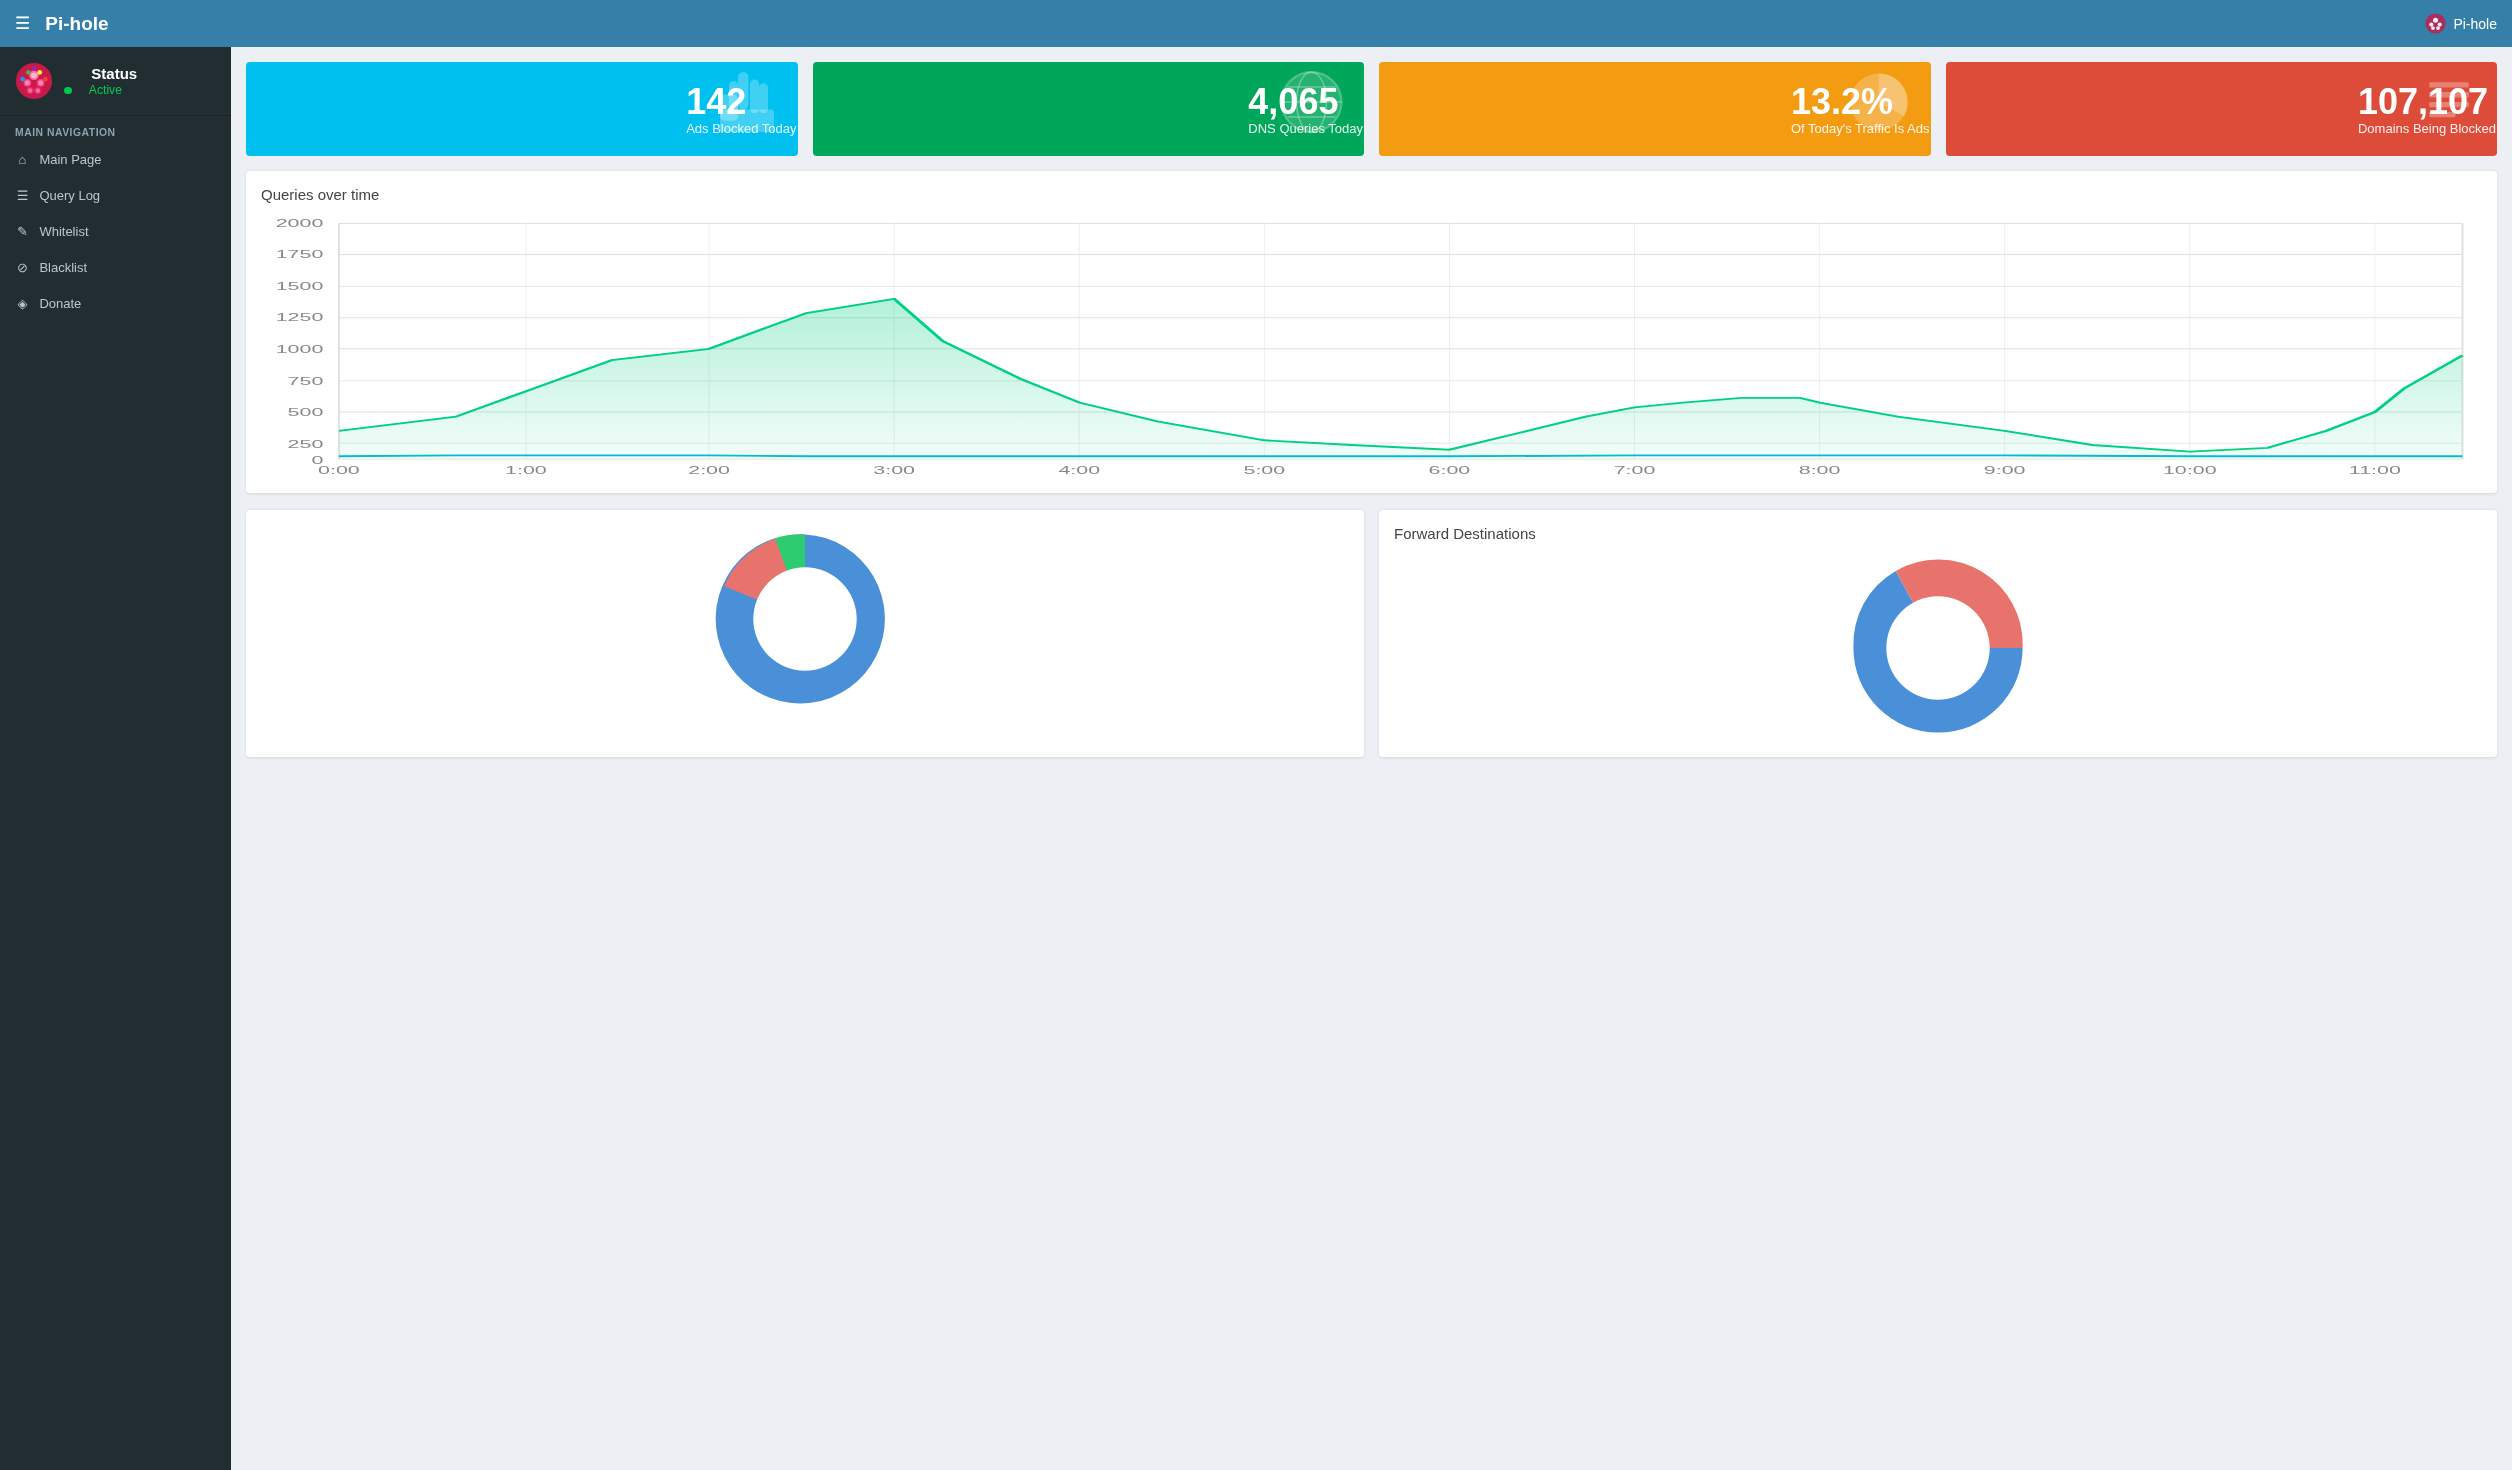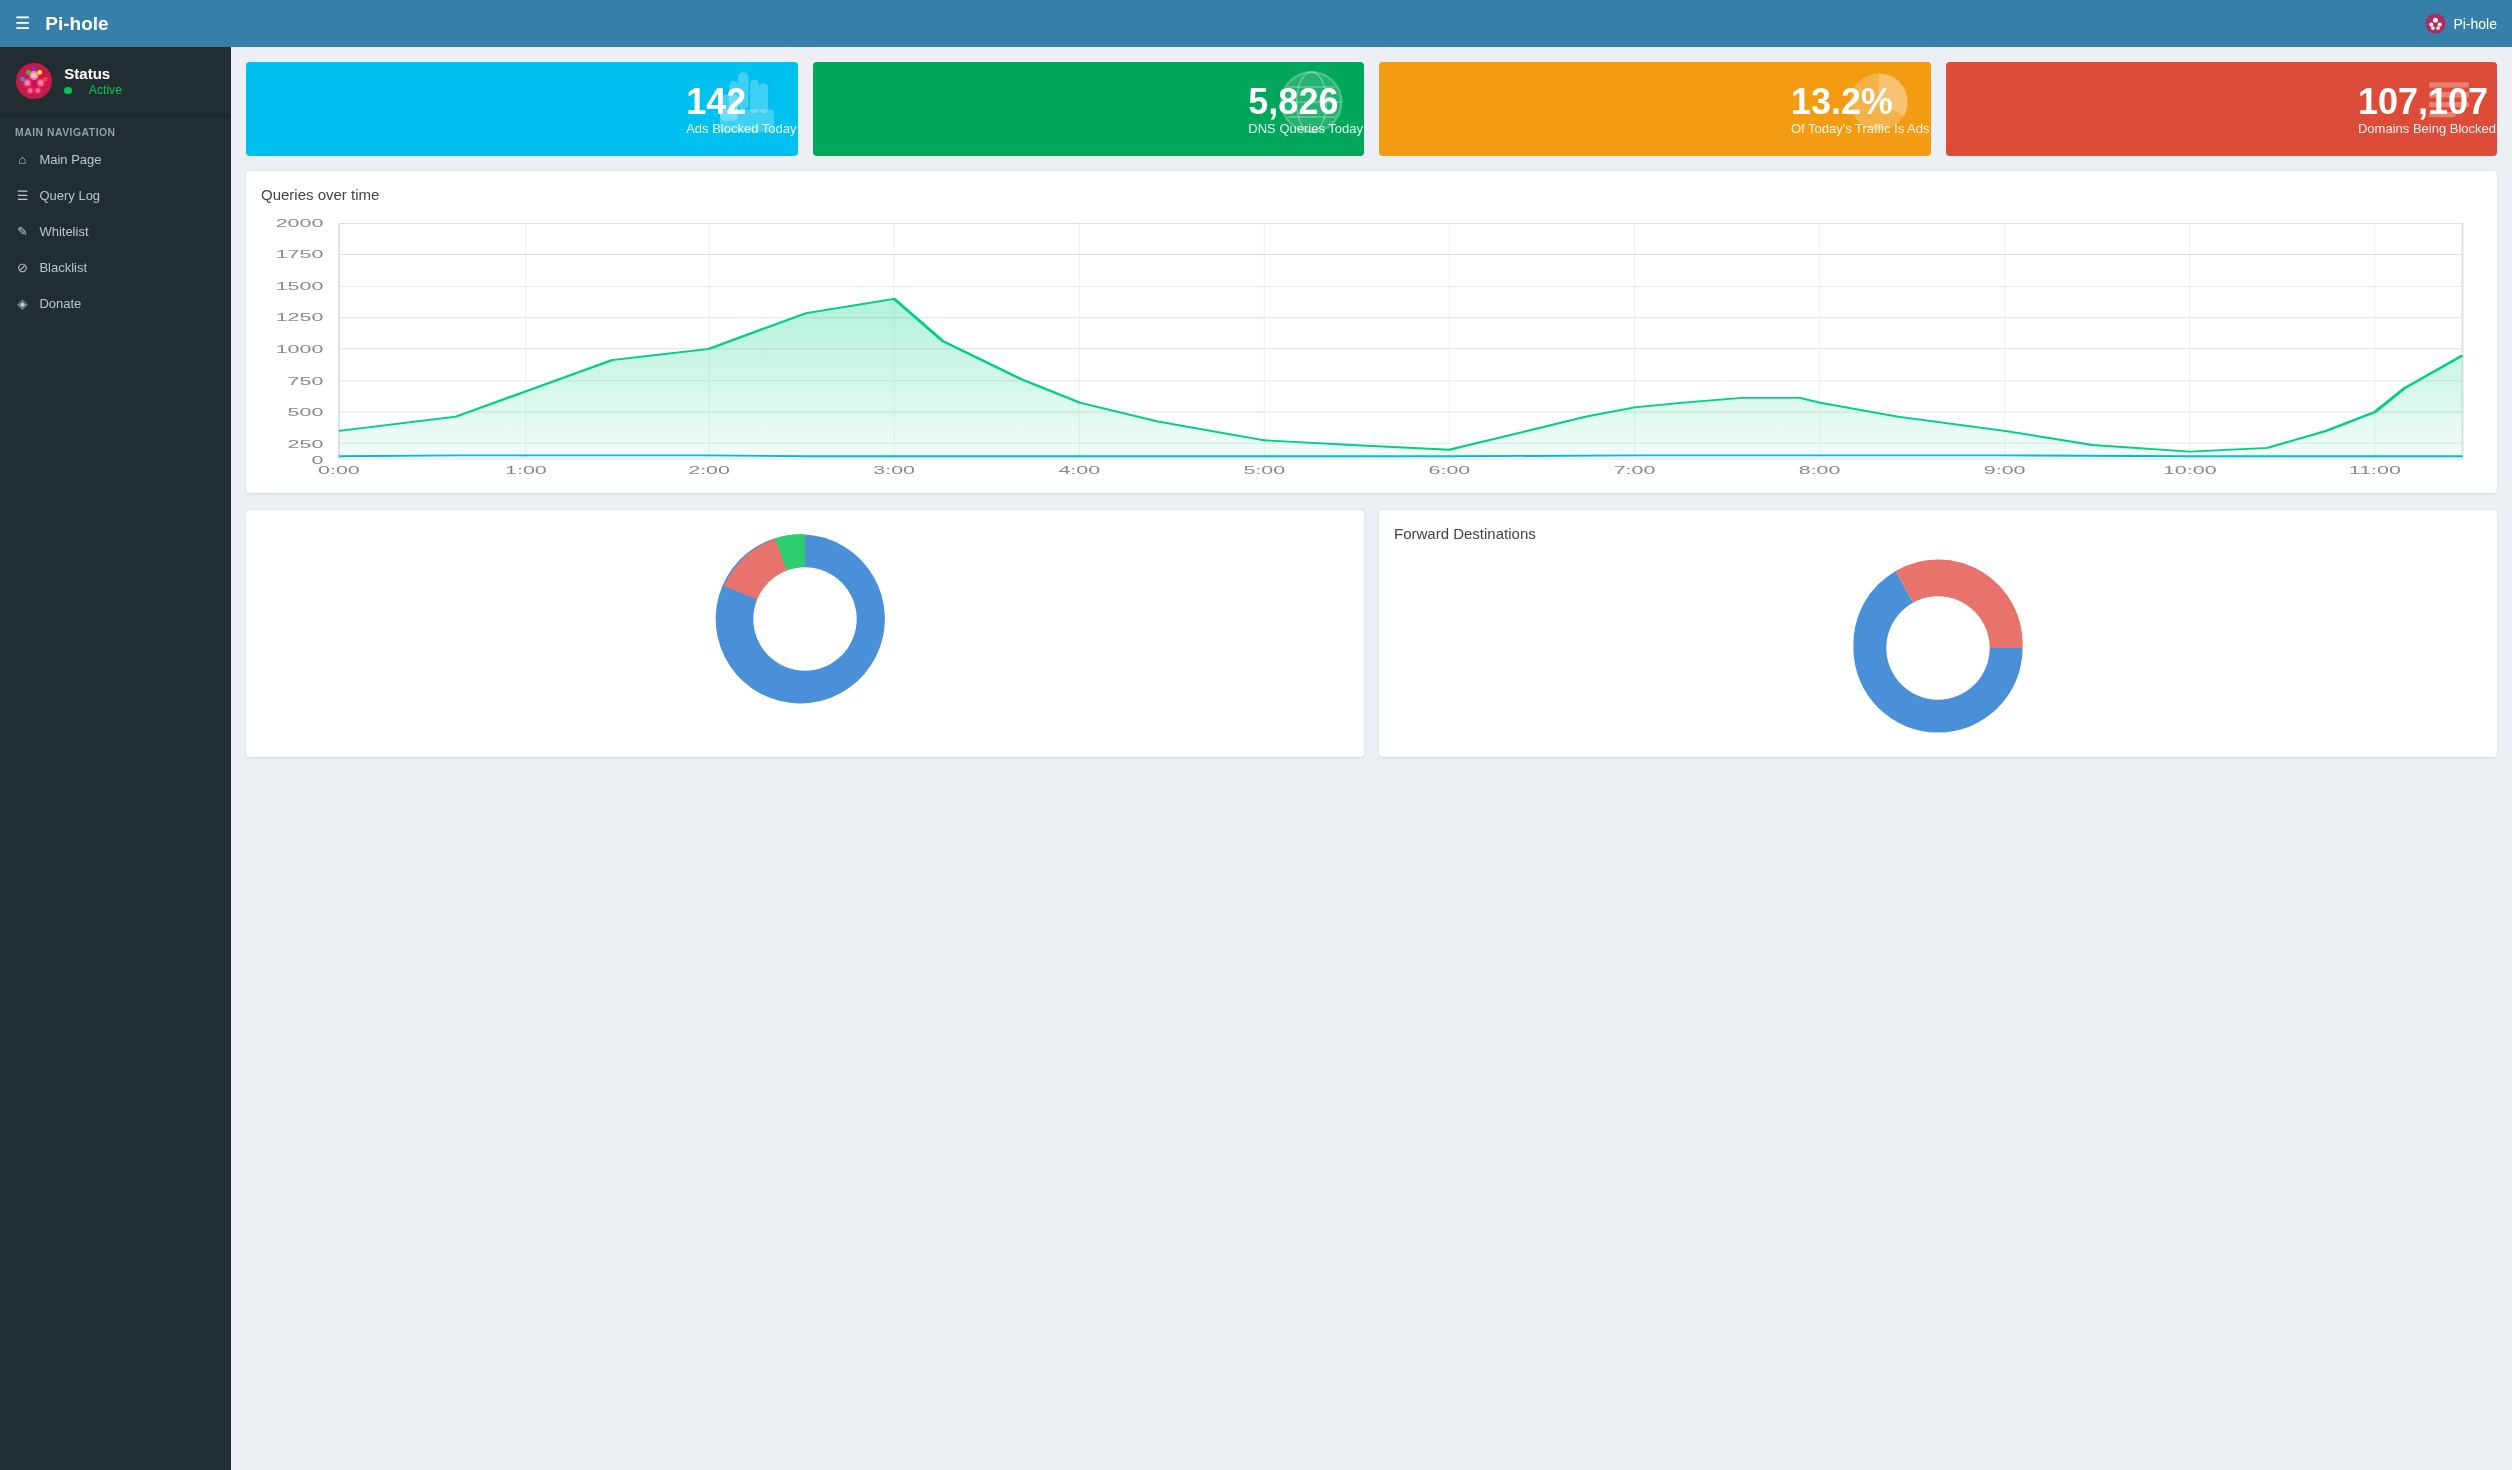--- a/index.html
+++ b/index.html
@@ -40,21 +40,21 @@
       align-items: center;
       gap: 11.3px;
       border-bottom: 0.9px solid #1a2226;
     }
     .pi-logo {
       width: 38px;
       height: 38px;
       flex-shrink: 0;
     }
     .sidebar-status-info {}
-    .sidebar-status-title { color: #fff; font-size: 15px; font-weight: 600; }
+    .sidebar-status-title { color: #fff; font-size: 15px; font-weight: 600; margin-left: 27px; }
     .sidebar-status-badge { display: flex; align-items: center; gap: 17px; margin-top: 1.9px; }
     .status-dot { width: 7.5px; height: 7.5px; border-radius: 50%; background: #00c851; display: inline-block; }
     .status-text { color: #00c851; font-size: 12.2px; }
 
     .sidebar-nav-label {
       color: #8aa4af;
       font-size: 10.4px;
       font-weight: 600;
       text-transform: uppercase;
       padding: 11.3px 15px 3.8px;
@@ -250,21 +250,21 @@
             <rect x="68" y="25" width="12" height="40" rx="6"></rect>
             <rect x="28" y="22" width="12" height="45" rx="6"></rect>
             <rect x="16" y="40" width="24" height="35" rx="6"></rect>
             <rect x="16" y="60" width="72" height="30" rx="4"></rect>
           </svg>
         </div>
       </div>
 
       <div class="stat-card stat-card-green">
         <div class="stat-card-info">
-          <div class="stat-card-value">5,826</div>
+          <div class="stat-card-value">4,065</div>
           <div class="stat-card-label">DNS Queries Today</div>
         </div>
         <div class="stat-card-icon">
           <svg width="75" height="75" viewBox="0 0 100 100" fill="rgba(255,255,255,0.25)">
             <circle cx="50" cy="50" r="40" stroke="rgba(255,255,255,0.25)" stroke-width="3" fill="none"></circle>
             <circle cx="50" cy="50" r="40" fill="rgba(255,255,255,0.15)"></circle>
             <ellipse cx="50" cy="50" rx="20" ry="40" stroke="rgba(255,255,255,0.3)" stroke-width="2" fill="none"></ellipse>
             <line x1="10" y1="50" x2="90" y2="50" stroke="rgba(255,255,255,0.3)" stroke-width="2"></line>
             <line x1="18" y1="30" x2="82" y2="30" stroke="rgba(255,255,255,0.3)" stroke-width="2"></line>
             <line x1="18" y1="70" x2="82" y2="70" stroke="rgba(255,255,255,0.3)" stroke-width="2"></line>

